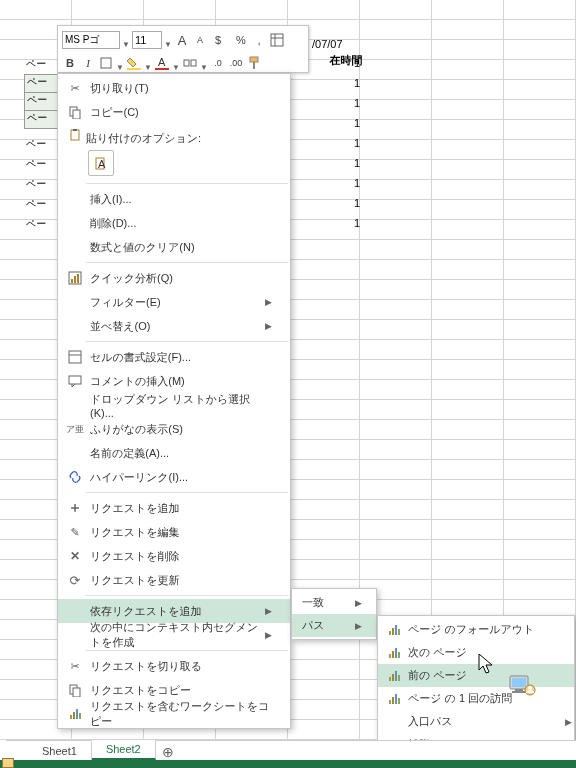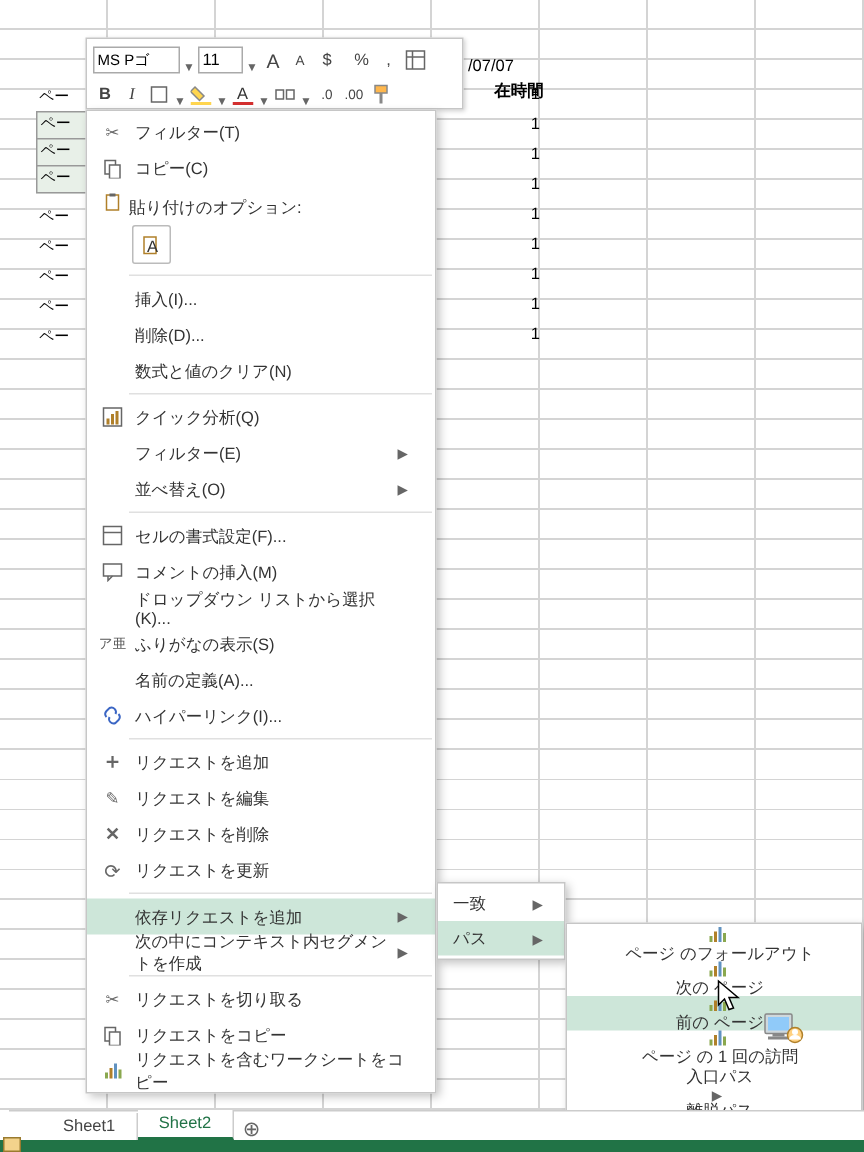--- a/index.html
+++ b/index.html
@@ -37,21 +37,21 @@
 .ctx-sep{height:1px;background:#e0e0e0;margin:3px 2px 3px 28px;}
 .ctx-header{padding:4px 12px 2px 30px;color:#333;}
 .paste-opts{padding:2px 0 4px 30px;}
 .paste-opts .opt{display:inline-block;width:26px;height:26px;border:1px solid #bbb;border-radius:2px;text-align:center;line-height:24px;font-size:12px;color:#666;}
 
 .sub1{position:absolute;left:291px;top:588px;width:86px;background:#fff;border:1px solid #c6c6c6;box-shadow:2px 2px 6px rgba(0,0,0,.25);padding:2px 0;}
 .sub1 .ctx-item{padding:0 14px 0 10px;height:23px;}
 .sub1 .ctx-item .lbl{padding-left:0;}
 
 .sub2{position:absolute;left:377px;top:615px;width:198px;background:#fff;border:1px solid #c6c6c6;box-shadow:2px 2px 6px rgba(0,0,0,.25);padding:2px 0;}
-.sub2 .ctx-item{padding:0 2px 0 6px;height:23px;flex-direction:column;}
+.sub2 .ctx-item{padding:0 2px 0 6px;height:23px;}
 .sub2 .ic{width:20px;}
 .bars-icon{display:inline-flex;align-items:flex-end;gap:1px;height:10px;}
 .bars-icon span{width:2px;background:#b0802a;}
 .bars-icon span:nth-child(1){height:4px;background:#8aa84f}
 .bars-icon span:nth-child(2){height:7px;background:#b0802a}
 .bars-icon span:nth-child(3){height:10px;background:#6092c0}
 .bars-icon span:nth-child(4){height:6px;background:#8aa84f}
 
 .cursor{position:absolute;left:477px;top:652px;pointer-events:none;}
 .cursor svg{width:20px;height:24px;}
@@ -166,21 +166,21 @@
           <rect x="3" y="1" width="8" height="5" fill="#ffb74d" stroke="#888"></rect>
           <rect x="6" y="6" width="2" height="7" fill="#888"></rect>
         </svg>
       </div>
   </div>
 </div>
 
 <div class="ctx-menu">
   <div class="ctx-item">
       <span class="ic scissors">✂</span>
-      <span class="lbl">フィルター(T)</span>
+      <span class="lbl">切り取り(T)</span>
     </div>
   <div class="ctx-item">
       <span class="ic">
         <svg viewBox="0 0 14 14">
           <rect x="2" y="2" width="7" height="9" fill="none" stroke="#666"></rect>
           <rect x="5" y="5" width="7" height="9" fill="#fff" stroke="#666"></rect>
         </svg>
       </span>
       <span class="lbl">コピー(C)</span>
     </div>

